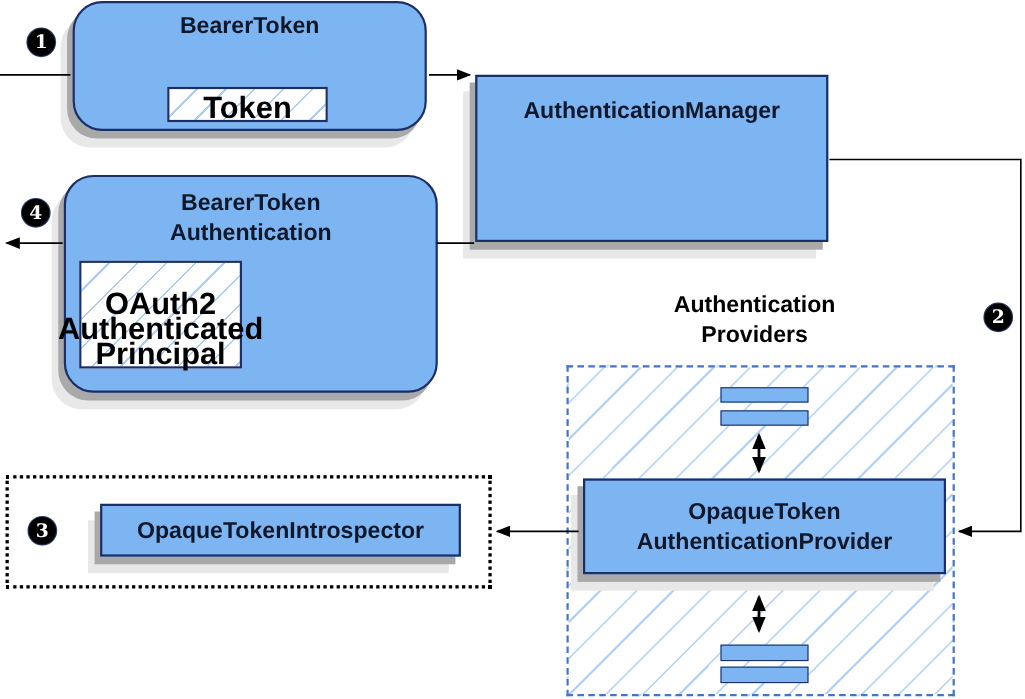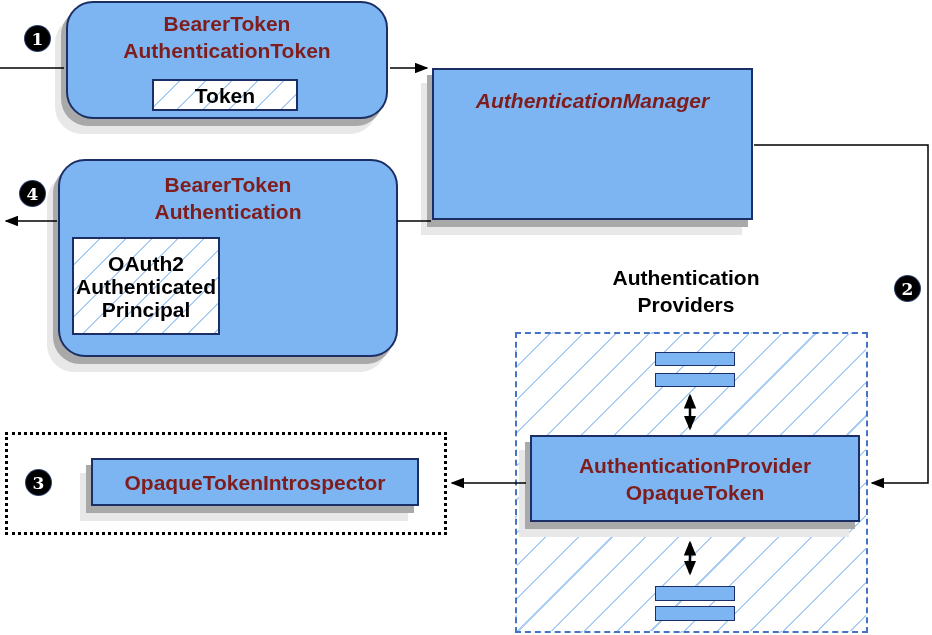--- a/index.html
+++ b/index.html
@@ -7,24 +7,24 @@
     --dashed-border:#4574c4; --shadow-dark:#a9a9a9; --shadow-light:#e8e8e8;
     --arrow:#000000; --badge-bg:#000000; --badge-text:#ffffff;
   }
   *{box-sizing:border-box;margin:0;padding:0;}
   body{background:#fff;font-family:"Liberation Sans",sans-serif;}
   #canvas{position:relative;width:932px;height:635px;background:#fff;overflow:hidden;}
 
   .node{position:absolute;background:var(--node-fill);border:2px solid var(--node-border);
         box-shadow:-5px 7px 0 var(--shadow-dark), -11px 15px 0 var(--shadow-light);}
   .rounded{border-radius:27px;}
-  .node-title{text-align:center;font-weight:bold;font-size:21px;line-height:27px;color:#7f1d1d;}
+  .node-title{text-align:center;font-weight:bold;font-size:21px;line-height:27px;color:#0f172a;}
 
-  .chip{position:absolute;display:flex;flex-direction:column;align-items:center;justify-content:center;
-        text-align:center;font-weight:bold;font-size:21px;line-height:23px;color:#000;
+  .chip{position:absolute;display:flex;flex-direction:column;align-items:center;justify-content:flex-end;
+        text-align:center;font-weight:bold;font-size:28px;line-height:23px;color:#000;
         border:2px solid var(--node-border);background-color:#fff;
         background-image:repeating-linear-gradient(135deg, rgba(0,0,0,0) 0px, rgba(0,0,0,0) 17px,
                           var(--hatch-line) 17px, var(--hatch-line) 18.5px);}
 
   .dotted-container{position:absolute;left:5px;top:432px;width:442px;height:103px;
         border:3px dotted #000;background:#fff;}
   .dashed-container{position:absolute;left:515px;top:332px;width:353px;height:301px;
         border:2.5px dashed var(--dashed-border);background-color:#fff;
         background-image:repeating-linear-gradient(135deg, rgba(0,0,0,0) 0px, rgba(0,0,0,0) 22px,
                           var(--hatch-line) 22px, var(--hatch-line) 23.5px);}
@@ -47,28 +47,27 @@
   .flex-center{display:flex;align-items:center;justify-content:center;}
 </style>
 </head>
 <body>
 
 <div id="canvas">
 
   <div class="node rounded" style="left:66px;top:1px;width:322px;height:118px;">
     <div class="node-title" style="padding-top:7px;">
       <div>BearerToken</div>
-      <div>AuthenticationToken</div>
     </div>
     <div class="chip" style="left:84px;top:76px;width:146px;height:32px;">
       <span>Token</span>
     </div>
   </div>
 
-  <div class="node" style="left:432px;top:68px;width:321px;height:152px;font-style:italic;">
+  <div class="node" style="left:432px;top:68px;width:321px;height:152px;">
     <div class="node-title" style="padding-top:17px;">
       <div>AuthenticationManager</div>
     </div>
   </div>
 
   <div class="node rounded" style="left:58px;top:159px;width:340px;height:198px;">
     <div class="node-title" style="padding-top:10px;">
       <div>BearerToken</div>
       <div>Authentication</div>
     </div>
@@ -88,22 +87,22 @@
   <div class="caption">
     <div>Authentication</div>
     <div>Providers</div>
   </div>
 
   <div class="dashed-container">
     <div class="bar" style="top:18px;height:14px;"></div>
     <div class="bar" style="top:39px;height:14px;"></div>
 
     <div class="node flex-center" style="left:13px;top:101px;width:330px;height:87px;flex-direction:column;">
+      <div class="node-title">OpaqueToken</div>
       <div class="node-title">AuthenticationProvider</div>
-      <div class="node-title">OpaqueToken</div>
     </div>
 
     <div class="bar" style="top:252px;height:15px;"></div>
     <div class="bar" style="top:272px;height:15px;"></div>
   </div>
 
   <div class="badge" style="left:25px;top:26px;">1</div>
   <div class="badge" style="left:895px;top:276px;">2</div>
   <div class="badge" style="left:26px;top:470px;">3</div>
   <div class="badge" style="left:20px;top:181px;">4</div>

